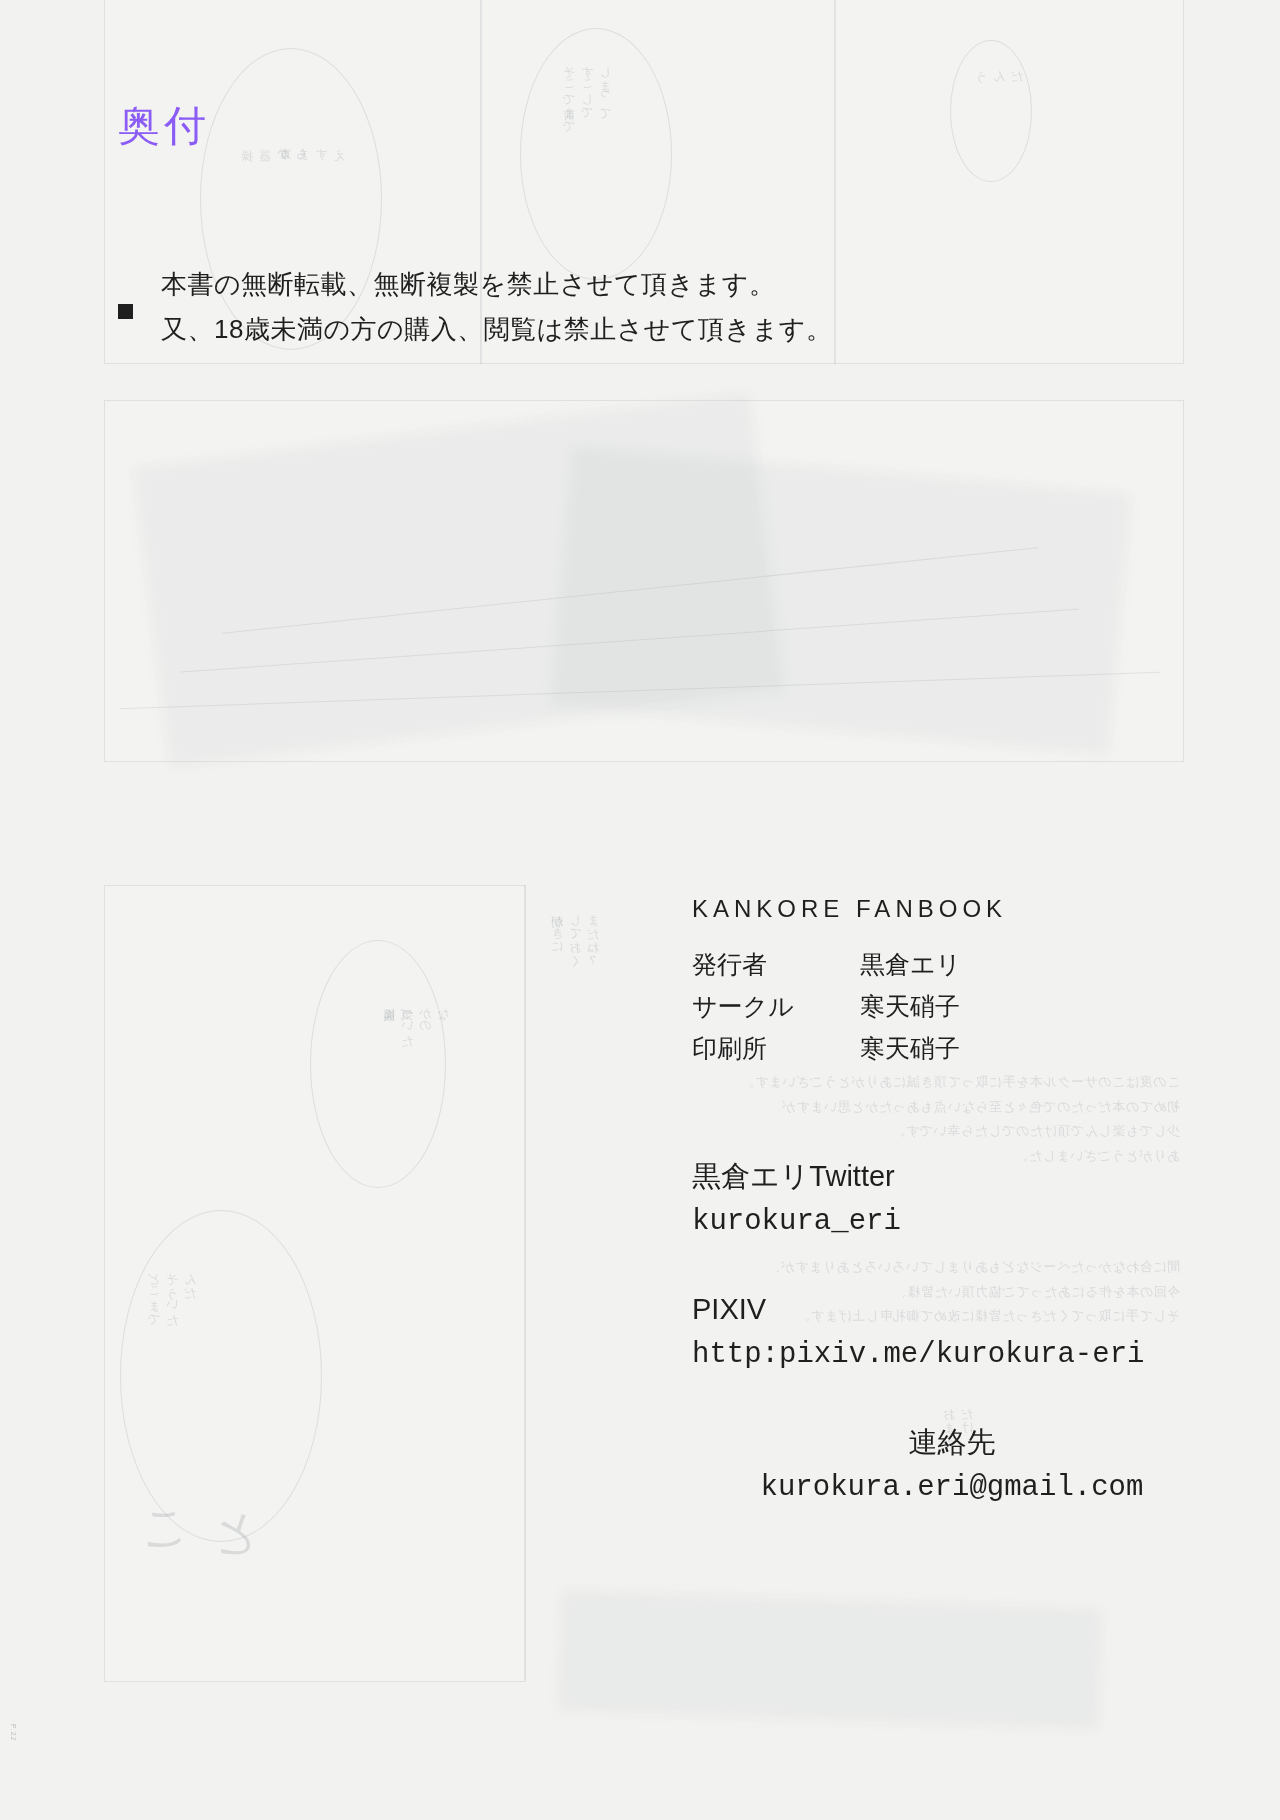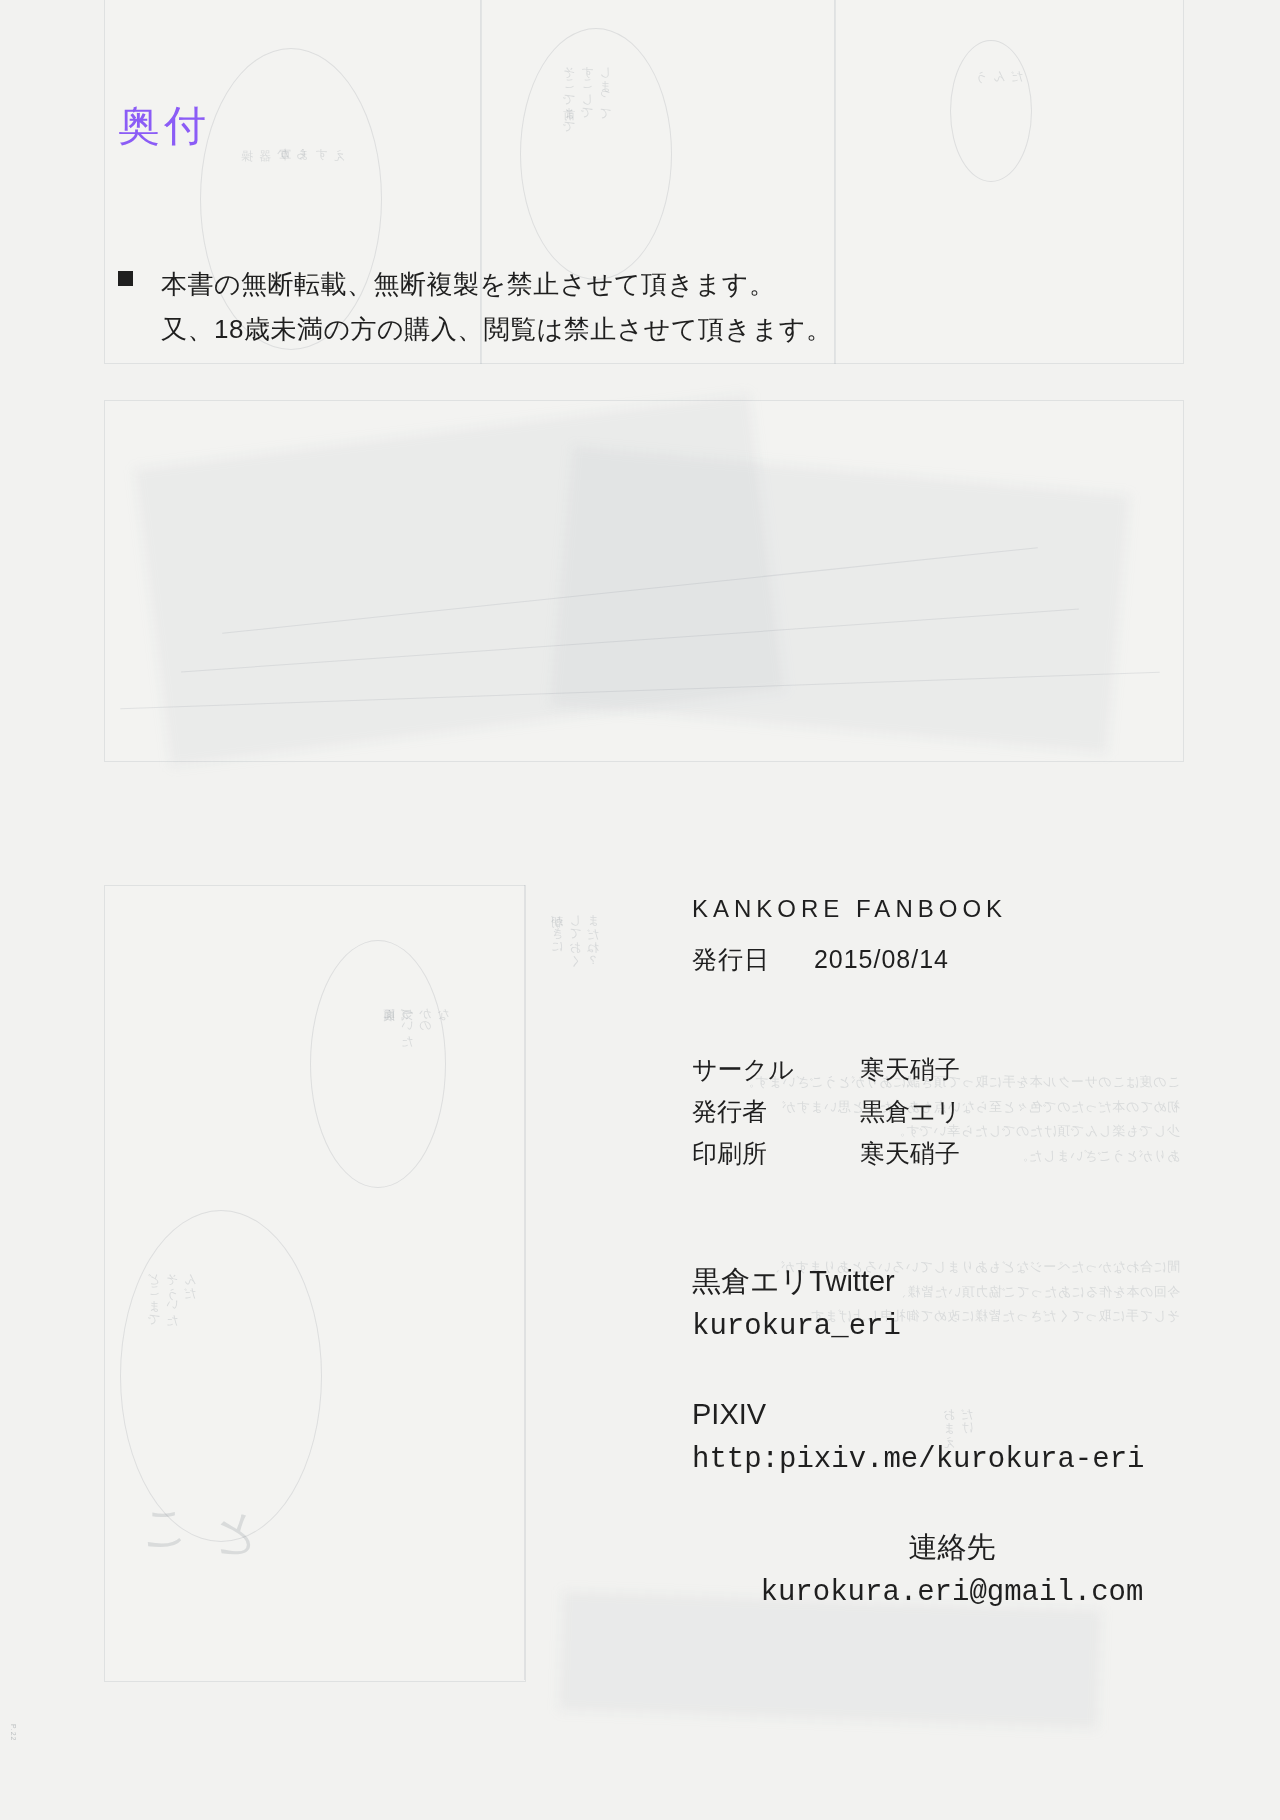--- a/index.html
+++ b/index.html
@@ -76,21 +76,21 @@
     font-weight: 400;
     letter-spacing: 4px;
     color: #8b5cf6;
   }
 
   .notice {
     position: absolute;
     left: 118px;
     top: 262px;
     display: flex;
-    align-items: flex-start;
+    align-items: center;
   }
   .notice .bullet {
     width: 15px;
     height: 15px;
     background: #1f1f1f;
     margin-top: 9px;
     margin-right: 28px;
     flex: 0 0 auto;
   }
   .notice .lines {
@@ -217,34 +217,29 @@
 <div class="notice">
   <div class="bullet"></div>
   <div class="lines">
     <div>本書の無断転載、無断複製を禁止させて頂きます。</div>
     <div>又、18歳未満の方の購入、閲覧は禁止させて頂きます。</div>
   </div>
 </div>
 
 <div class="colophon">
   <div class="fanbook">KANKORE   FANBOOK</div>
-  <div class="pubdate">
-    <span>発行日</span>
-    <span style="display:inline-block;width:28px;"></span>
-    <span>2015/08/14</span>
-  </div>
 
   <div class="credits">
+    <div>
+      <span class="lbl">発行者</span><span>黒倉エリ</span>
+    </div>
     <div>
       <span class="lbl">サークル</span><span>寒天硝子</span>
     </div>
     <div>
-      <span class="lbl">発行者</span><span>黒倉エリ</span>
-    </div>
-    <div>
       <span class="lbl">印刷所</span><span>寒天硝子</span>
     </div>
   </div>
 
   <div class="block">
     <span>黒倉エリTwitter</span>
     <span class="val">kurokura_eri</span>
   </div>
 
   <div class="block">

